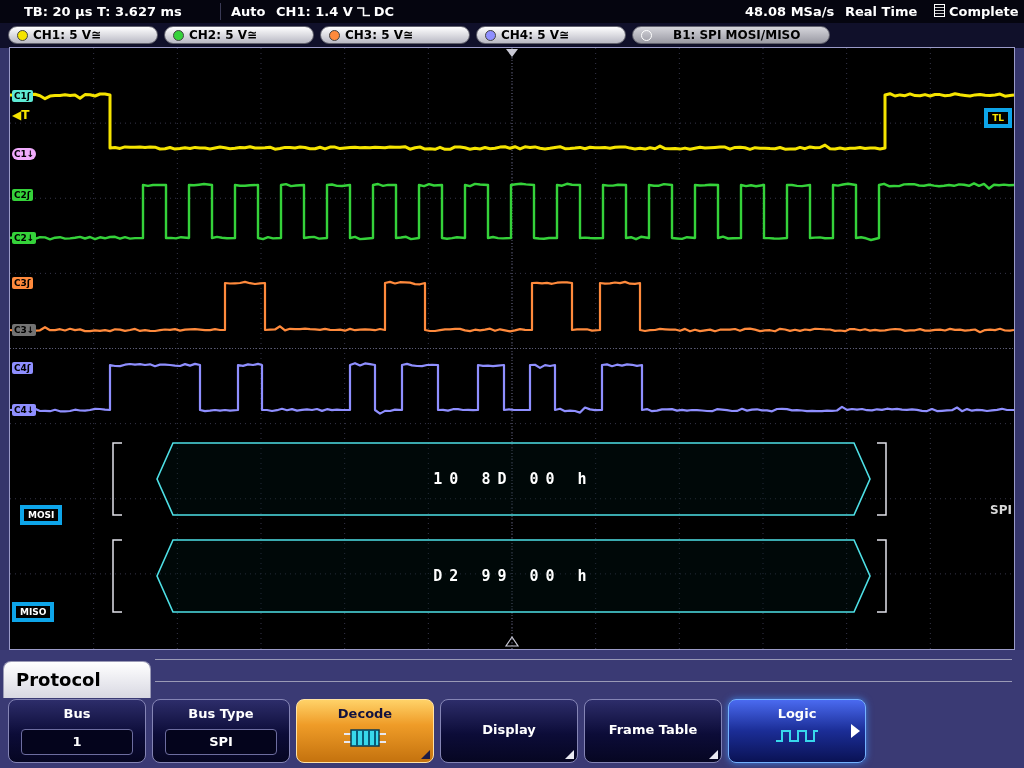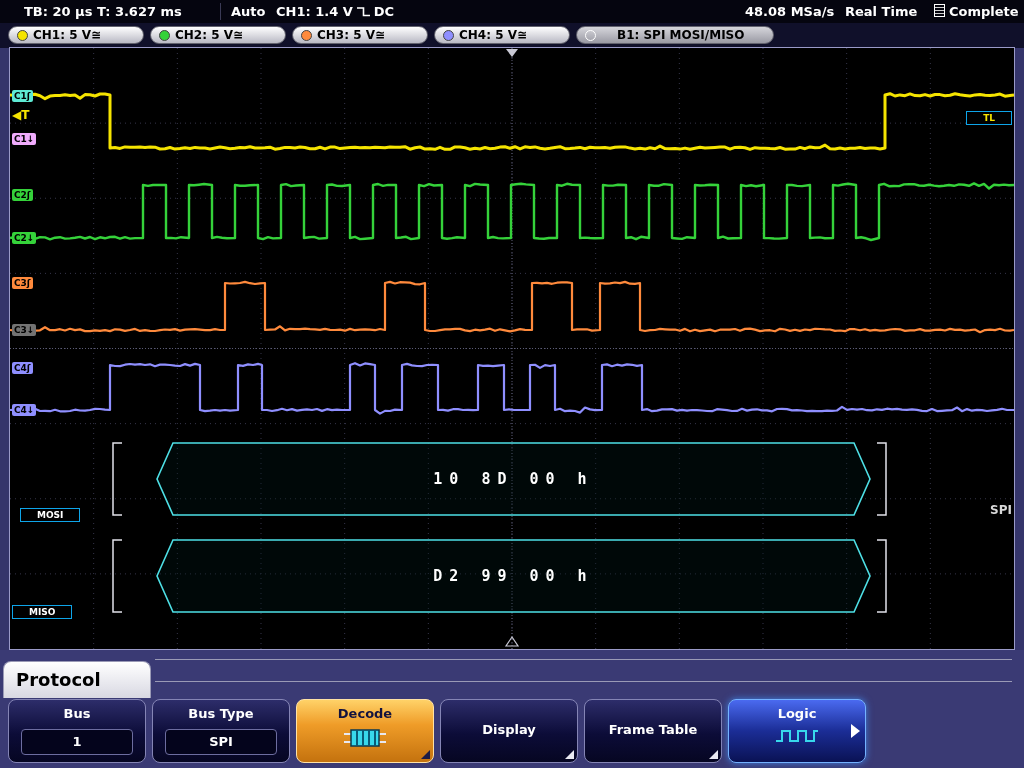--- a/index.html
+++ b/index.html
@@ -17,32 +17,32 @@
   .doc-ico{display:inline-block;width:9px;height:11px;border:1px solid #fff;margin-right:4px;vertical-align:-1px;
     background-image:repeating-linear-gradient(to bottom,transparent 0 2px,#cfcfcf 2px 3px);}
   
   #channel-bar{position:absolute;left:0;top:23px;width:1024px;height:25px;background:#10102a;display:flex;gap:6px;padding:3px 0 0 8px;box-sizing:border-box;}
   .pill{height:18px;box-sizing:border-box;border-radius:9px;border:1px solid #62626e;
     background:linear-gradient(#ffffff,#b9b9c4);display:flex;align-items:center;
     padding:0 8px;font-size:12px;font-weight:bold;color:#000;white-space:nowrap;}
   .pill .dot{width:9px;height:9px;border-radius:50%;margin-right:5px;border:1px solid #444;flex:none;}
   .pill.bus{background:linear-gradient(#d6d6dc,#9a9aa4);}
   .pill .dot.hollow{background:transparent !important;border:1.5px solid #fff;}
-  .pill.c{width:136px;}
+  .pill.c{width:150px;}
   .pill.bus{width:198px;gap:16px;}
   
   #scope{position:absolute;left:9px;top:47px;width:1006px;height:603px;box-sizing:border-box;
     background:#000;border:1px solid #9a9ac8;}
   #scope svg{display:block;}
   #marker-layer{position:absolute;left:0;top:0;right:0;bottom:0;pointer-events:none;}
   .mk{position:absolute;transform:translateY(-50%);font-weight:bold;font-size:10px;line-height:12px;white-space:nowrap;}
   .mk.l{left:2px;}
   .mk.r{right:2px;}
   .mk.chip{color:#000;padding:0 2px;border-radius:2px;font-size:9px;}
-  .mk.tag{background:#000;border:1px solid #0ea5e9;padding:0 16px;font-size:9px;}
+  .mk.tag{background:#000;border:4px solid #0ea5e9;padding:0 4px;font-size:9px;}
   .mk.plain{font-size:12px;}
   
   #bottom{position:absolute;left:0;top:650px;width:1024px;height:118px;background:#3a3a74;}
   .bt-line{position:absolute;left:155px;right:12px;height:1px;background:#9a9ab6;}
   #menu-tab{position:absolute;left:3px;top:11px;width:148px;height:37px;box-sizing:border-box;
     background:linear-gradient(#ffffff,#d8d8e2);border-radius:8px 8px 0 0;border:1px solid #9a9ab6;border-bottom:none;
     color:#000;font-size:18px;font-weight:bold;line-height:36px;padding-left:12px;}
   #softkeys{position:absolute;left:8px;top:49px;display:flex;gap:6px;}
   .menu-btn{width:138px;height:64px;box-sizing:border-box;position:relative;border:1px solid #8585b5;border-radius:8px;
     background:linear-gradient(#2d2d6a,#0c0c38 55%,#060622);
@@ -135,21 +135,21 @@
       <path d="M147,528 L163,492 L844,492 L860,528 L844,564 L163,564 Z" fill="rgba(0,22,24,0.35)" stroke="#4ee0e6" stroke-width="1.6"></path>
       <path d="M112,492 L103,492 L103,564 L112,564" fill="none" stroke="#e2e2ea" stroke-width="1.5"></path>
       <path d="M867,492 L876,492 L876,564 L867,564" fill="none" stroke="#e2e2ea" stroke-width="1.5"></path>
       <text x="503.5" y="533" fill="#ffffff" text-anchor="middle" font-size="15" font-weight="bold" letter-spacing="7" font-family="&quot;DejaVu Sans Mono&quot;,&quot;Liberation Mono&quot;,monospace">D2 99 00 h</text>
       <path d="M496,1 L508,1 L502,9 Z" fill="#c8c8d4"></path>
       <path d="M502,589 L508,598 L496,598 Z" fill="none" stroke="#c8c8d4" stroke-width="1.2"></path>
     </svg>
   <div id="marker-layer">
       <div class="mk chip l" style="top: 48px; background: #5eead4;">C1ʃ</div>
       <div class="mk plain l" style="top: 67px; color: rgb(245, 228, 0);">◀T</div>
-      <div class="mk chip l" style="top: 91px; background: #f0abfc;">C1↓</div>
+      <div class="mk chip l" style="top: 106px; background: #f0abfc; border-radius: 6px;">C1↓</div>
       <div class="mk chip l" style="top: 147px; background: rgb(53, 210, 58);">C2ʃ</div>
       <div class="mk chip l" style="top: 190px; background: rgb(53, 210, 58);">C2↓</div>
       <div class="mk chip l" style="top: 235px; background: rgb(255, 138, 60);">C3ʃ</div>
       <div class="mk chip l" style="top: 282px; background: #737373;">C3↓</div>
       <div class="mk chip l" style="top: 320px; background: rgb(143, 143, 255);">C4ʃ</div>
       <div class="mk chip l" style="top: 362px; background: rgb(143, 143, 255);">C4↓</div>
       <div class="mk tag l" style="top: 467px; color: rgb(255, 255, 255); margin-left: 8px;">MOSI</div>
       <div class="mk tag l" style="top: 564px; color: rgb(255, 255, 255);">MISO</div>
       <div class="mk tag r" style="top: 70px; color: rgb(245, 228, 0);">TL</div>
       <div class="mk plain r" style="top: 462px; color: rgb(216, 216, 216);">SPI</div>

